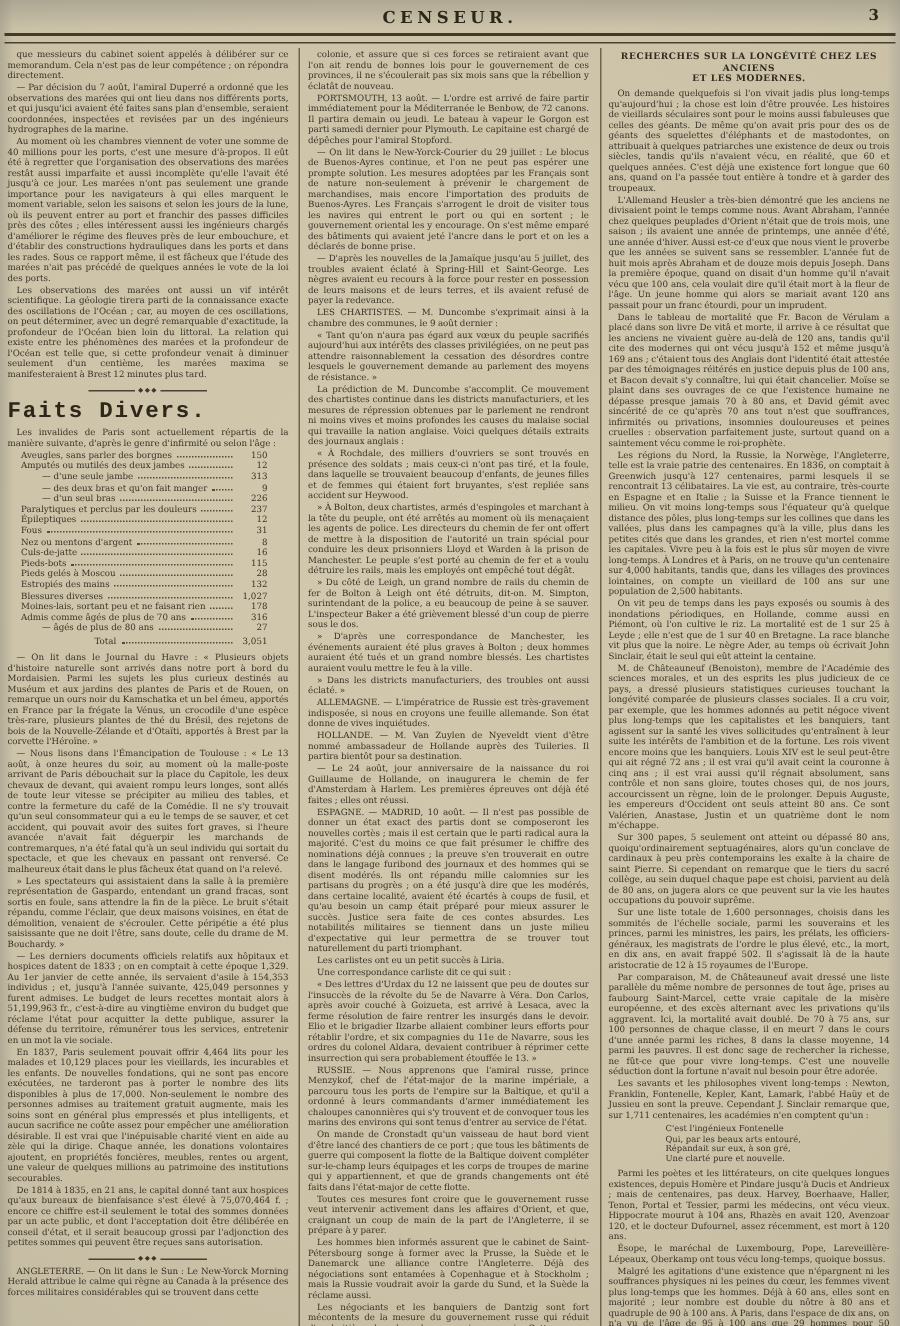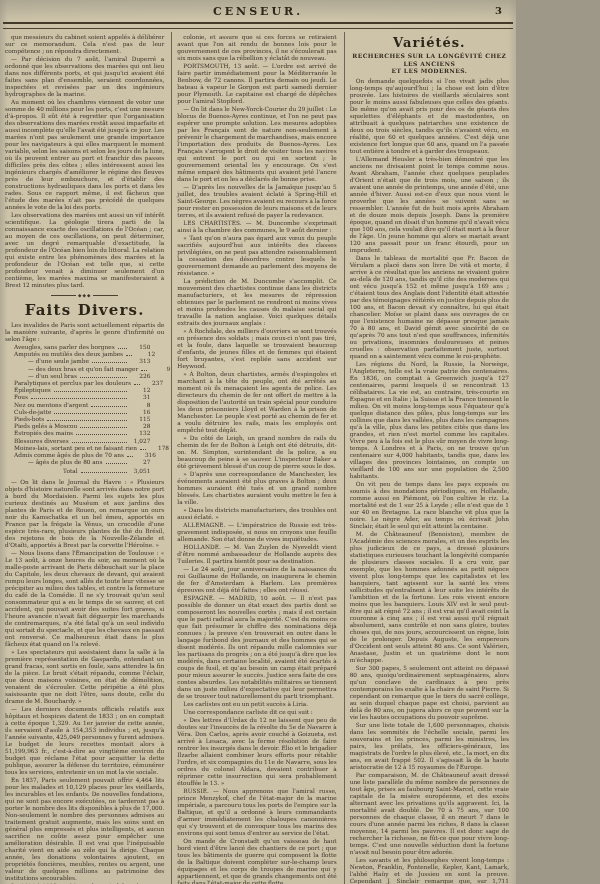--- a/index.html
+++ b/index.html
@@ -1,18 +1,18 @@
 <!DOCTYPE html>
 <html lang="fr"><head>
 <meta charset="utf-8">
 <style>
   html,body{margin:0;padding:0;}
   body{width:600px;height:884px;overflow:hidden;background:#9d9888;}
   .page{
-    position:relative;width:516px;height:884px;overflow:hidden;
+    position:relative;width:600px;height:884px;overflow:hidden;
     background:
       linear-gradient(180deg, rgba(150,145,130,.55) 0%, rgba(150,145,130,0) 2.2%),
       linear-gradient(90deg, rgba(140,135,120,.40) 0%, rgba(140,135,120,0) 1.5%, rgba(140,135,120,0) 98.5%, rgba(160,156,144,.45) 100%),
       radial-gradient(130% 105% at 50% 42%, #d2c9ae 0%, #cbc2a8 50%, #b7af97 100%);
     color:#3a3226;
     font-family:"DejaVu Serif","Liberation Serif",serif;
   }
   .masthead{position:relative;height:20px;}
   .mast-title{
     position:absolute;left:0;right:0;top:5px;margin:0;text-align:center;
@@ -21,22 +21,22 @@
   .page-num{position:absolute;right:14px;top:5px;font-size:10px;font-weight:bold;color:#2e2719;}
   .head-rule{margin:2px 3px 3px 3px;height:4px;border-top:2px solid #433a2a;border-bottom:1px solid #4a4131;}
   .cols{display:flex;height:852px;overflow:hidden;}
   .col{flex:1 1 0;overflow:hidden;padding:2px 7px 0 5px;}
   .col2,.col3{border-left:1px solid #6e6451;}
   .body-p{
     margin:0 0 1px 0;font-size:5.8px;line-height:7px;text-align:justify;
     text-indent:6px;hyphens:auto;-webkit-hyphens:auto;color:#3a3226;word-spacing:-0.2px;
   }
   .section-heading{
-    margin:3px 0 3px 0;text-align:center;font-size:15px;font-weight:bold;
-    letter-spacing:1.2px;color:#2e2719;
+    margin:3px 0 3px 0;text-align:left;font-size:15px;font-weight:bold;
+    letter-spacing:1.2px;color:#2e2719;font-family:Liberation Mono, monospace;
   }
   .varietes-heading{margin:1px 0 2px 0;text-align:center;font-size:13px;font-weight:bold;letter-spacing:1px;color:#2e2719;}
   .subheading{text-align:center;font-size:6px;font-weight:bold;line-height:7.6px;letter-spacing:.4px;margin-bottom:3px;color:#332b1e;}
   .stats{margin:1px 0;}
   .stat-row{display:flex;align-items:baseline;font-size:5.8px;line-height:7.2px;padding:0 14px 0 9px;}
   .stat-row .lbl{white-space:nowrap;}
   .stat-row .lbl.ind{padding-left:14px;}
   .stat-row .dots{flex:1;border-bottom:1px dotted #554b3a;margin:0 3px 1px 3px;min-width:6px;}
   .stat-row .val{min-width:20px;text-align:right;}
   .stat-row.total{padding-left:58px;margin:2px 0 3px 0;}
@@ -213,21 +213,20 @@
           <p class="body-p">RUSSIE. — Nous apprenons que l'amiral russe, prince Menzykof, chef de l'état-major de la marine impériale, a parcouru tous les ports de l'empire sur la Baltique, et qu'il a ordonné à leurs commandants d'armer immédiatement les chaloupes canonnières qui s'y trouvent et de convoquer tous les marins des environs qui sont tenus d'entrer au service de l'état.</p>
           <p class="body-p">On mande de Cronstadt qu'un vaisseau de haut bord vient d'être lancé des chantiers de ce port ; que tous les bâtiments de guerre qui composent la flotte de la Baltique doivent compléter sur-le-champ leurs équipages et les corps de troupes de marine qui y appartiennent, et que de grands changements ont été faits dans l'état-major de cette flotte.</p>
           <p class="body-p">Toutes ces mesures font croire que le gouvernement russe veut intervenir activement dans les affaires d'Orient, et que, craignant un coup de main de la part de l'Angleterre, il se prépare à y parer.</p>
           <p class="body-p">Les hommes bien informés assurent que le cabinet de Saint-Pétersbourg songe à former avec la Prusse, la Suède et le Danemarck une alliance contre l'Angleterre. Déjà des négociations sont entamées à Copenhague et à Stockholm ; mais la Russie voudrait avoir la garde du Sund, et la Suède la réclame aussi.</p>
           <p class="body-p">Les négociants et les banquiers de Dantzig sont fort mécontents de la mesure du gouvernement russe qui réduit d'un huitième la valeur de son papier-monnaie. Cette mesure prouve, d'ailleurs, que ce gouvernement ne dédaigne aucun moyen de se procurer l'argent dont il sait qu'il aura grand besoin pour faire face à ses armements.</p>
         </div>
 
     </section>
 
     <section class="col col3">
-      <h2 class="varietes-heading">Variétés.</h2>
       <div class="subheading">
         <div>RECHERCHES SUR LA LONGÉVITÉ CHEZ LES ANCIENS</div>
         <div>ET LES MODERNES.</div>
       </div>
       <div class="body-text">
           <p class="body-p">On demande quelquefois si l'on vivait jadis plus long-temps qu'aujourd'hui ; la chose est loin d'être prouvée. Les histoires de vieillards séculaires sont pour le moins aussi fabuleuses que celles des géants. De même qu'on avait pris pour des os de géants des squelettes d'éléphants et de mastodontes, on attribuait à quelques patriarches une existence de deux ou trois siècles, tandis qu'ils n'avaient vécu, en réalité, que 60 et quelques années. C'est déjà une existence fort longue que 60 ans, quand on l'a passée tout entière à tondre et à garder des troupeaux.</p>
           <p class="body-p">L'Allemand Heusler a très-bien démontré que les anciens ne divisaient point le temps comme nous. Avant Abraham, l'année chez quelques peuplades d'Orient n'était que de trois mois, une saison ; ils avaient une année de printemps, une année d'été, une année d'hiver. Aussi est-ce d'eux que nous vient le proverbe que les années se suivent sans se ressembler. L'année fut de huit mois après Abraham et de douze mois depuis Joseph. Dans la première époque, quand on disait d'un homme qu'il n'avait vécu que 100 ans, cela voulait dire qu'il était mort à la fleur de l'âge. Un jeune homme qui alors se mariait avant 120 ans passait pour un franc étourdi, pour un imprudent.</p>
           <p class="body-p">Dans le tableau de mortalité que Fr. Bacon de Vérulam a placé dans son livre De vitâ et morte, il arrive à ce résultat que les anciens ne vivaient guère au-delà de 120 ans, tandis qu'il cite des modernes qui ont vécu jusqu'à 152 et même jusqu'à 169 ans ; c'étaient tous des Anglais dont l'identité était attestée par des témoignages réitérés en justice depuis plus de 100 ans, et Bacon devait s'y connaître, lui qui était chancelier. Moïse se plaint dans ses ouvrages de ce que l'existence humaine ne dépasse presque jamais 70 à 80 ans, et David gémit avec sincérité de ce qu'après 70 ans tout n'est que souffrances, infirmités ou privations, insomnies douloureuses et peines cruelles : observation parfaitement juste, surtout quand on a saintement vécu comme le roi-prophète.</p>
           <p class="body-p">Les régions du Nord, la Russie, la Norwège, l'Angleterre, telle est la vraie patrie des centenaires. En 1836, on comptait à Greenwich jusqu'à 127 centenaires, parmi lesquels il se rencontrait 13 célibataires. La vie est, au contraire, très-courte en Espagne et en Italie ; la Suisse et la France tiennent le milieu. On vit moins long-temps sous l'équateur qu'à quelque distance des pôles, plus long-temps sur les collines que dans les vallées, plus dans les campagnes qu'à la ville, plus dans les petites cités que dans les grandes, et rien n'est mortel comme les capitales. Vivre peu à la fois est le plus sûr moyen de vivre long-temps. À Londres et à Paris, on ne trouve qu'un centenaire sur 4,000 habitants, tandis que, dans les villages des provinces lointaines, on compte un vieillard de 100 ans sur une population de 2,500 habitants.</p>
           <p class="body-p">On vit peu de temps dans les pays exposés ou soumis à des inondations périodiques, en Hollande, comme aussi en Piémont, où l'on cultive le riz. La mortalité est de 1 sur 25 à Leyde ; elle n'est que de 1 sur 40 en Bretagne. La race blanche vit plus que la noire. Le nègre Ader, au temps où écrivait John Sinclair, était le seul qui eût atteint la centaine.</p>

